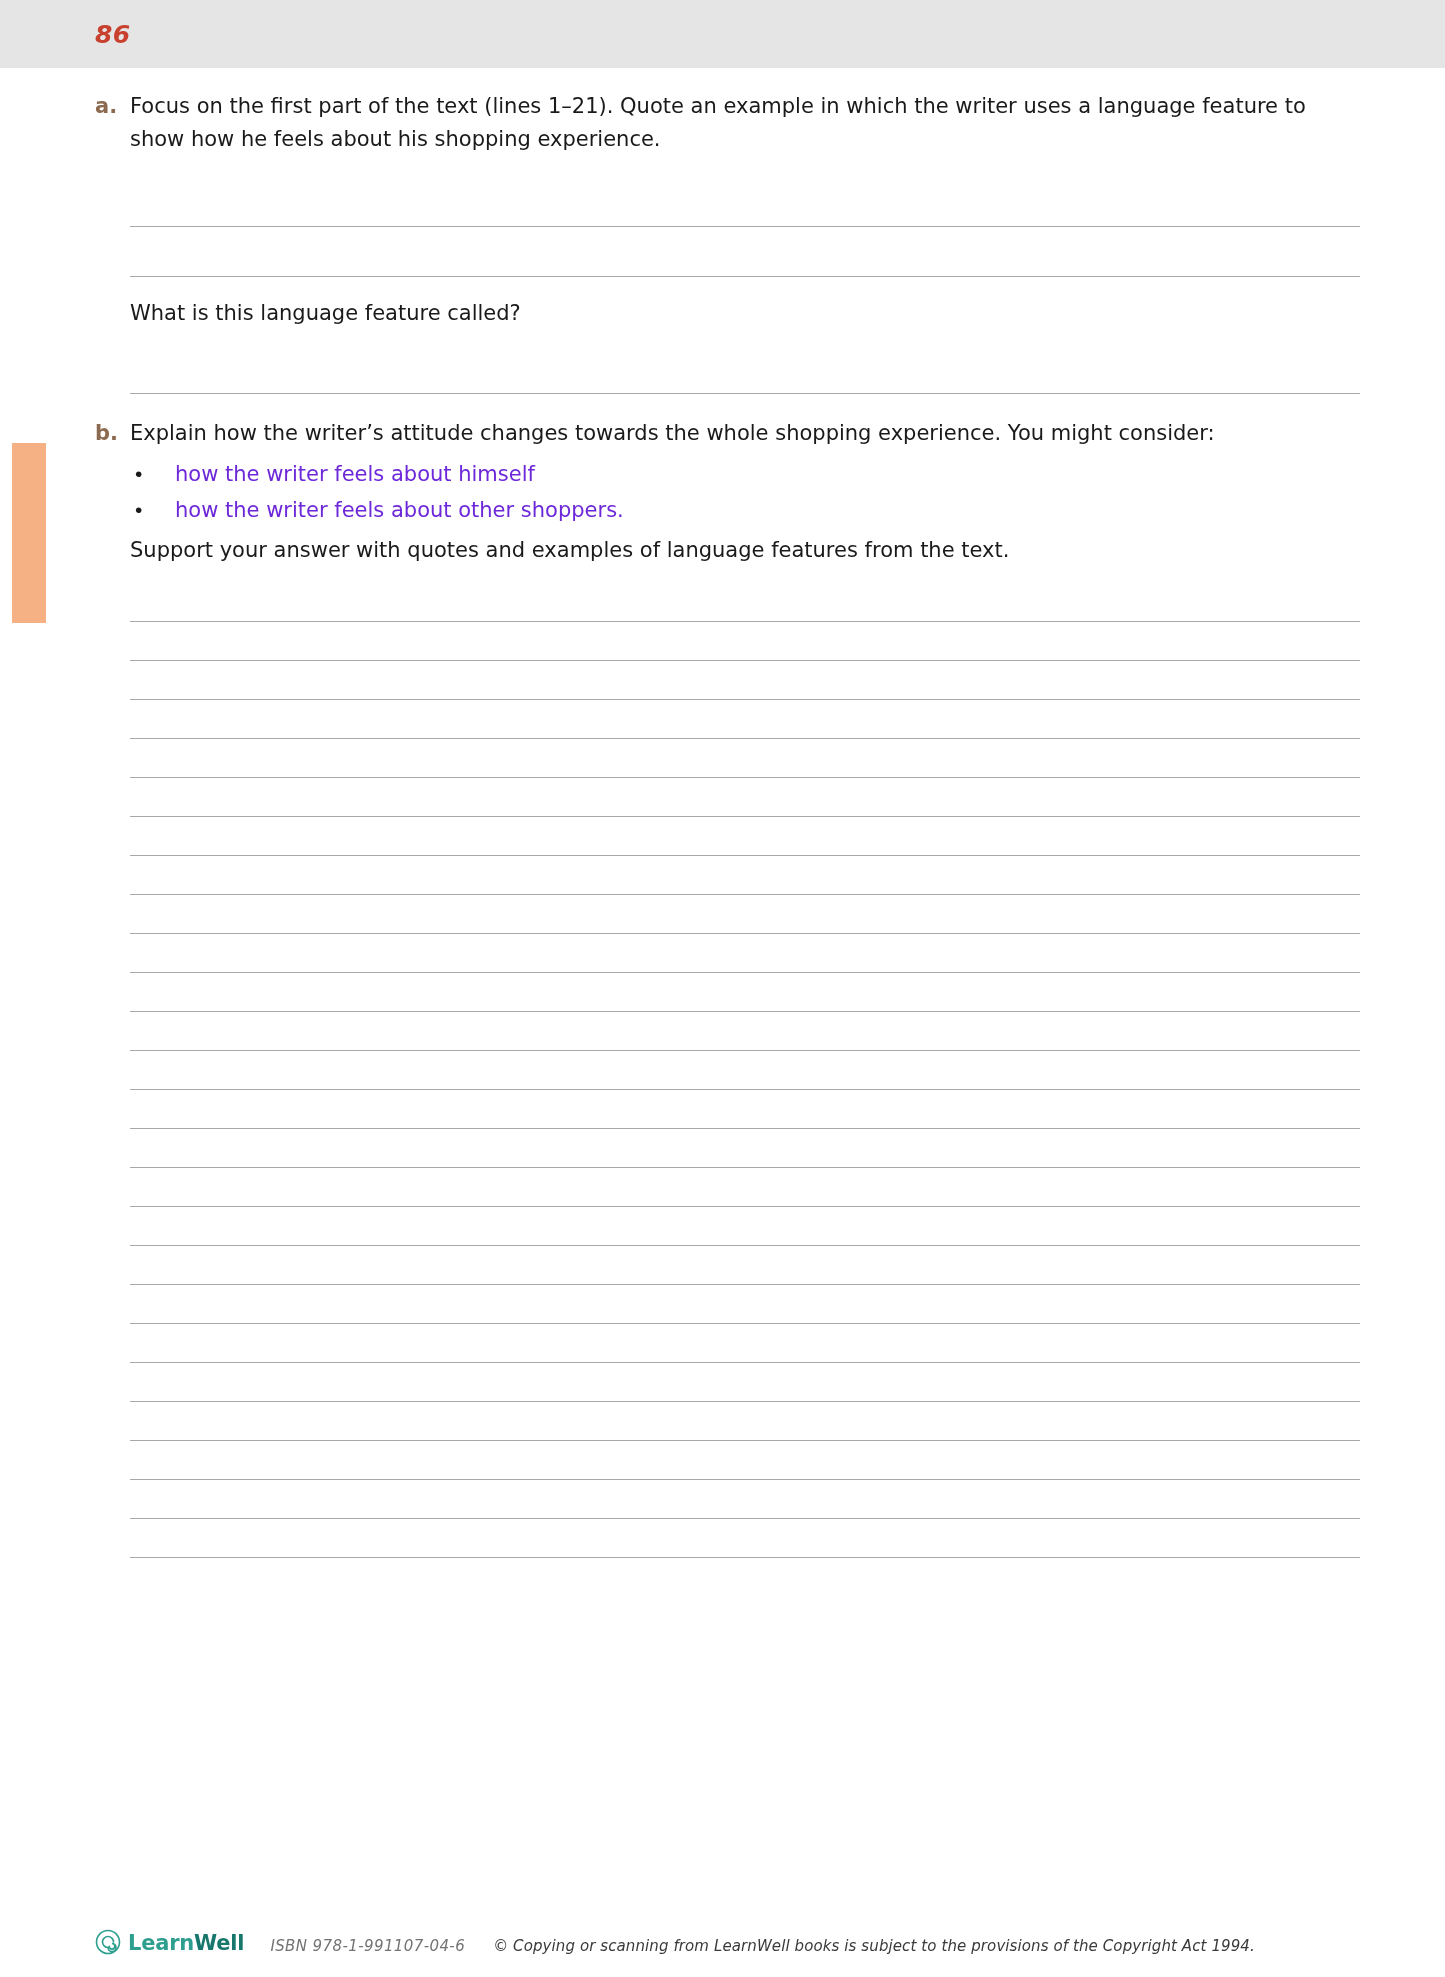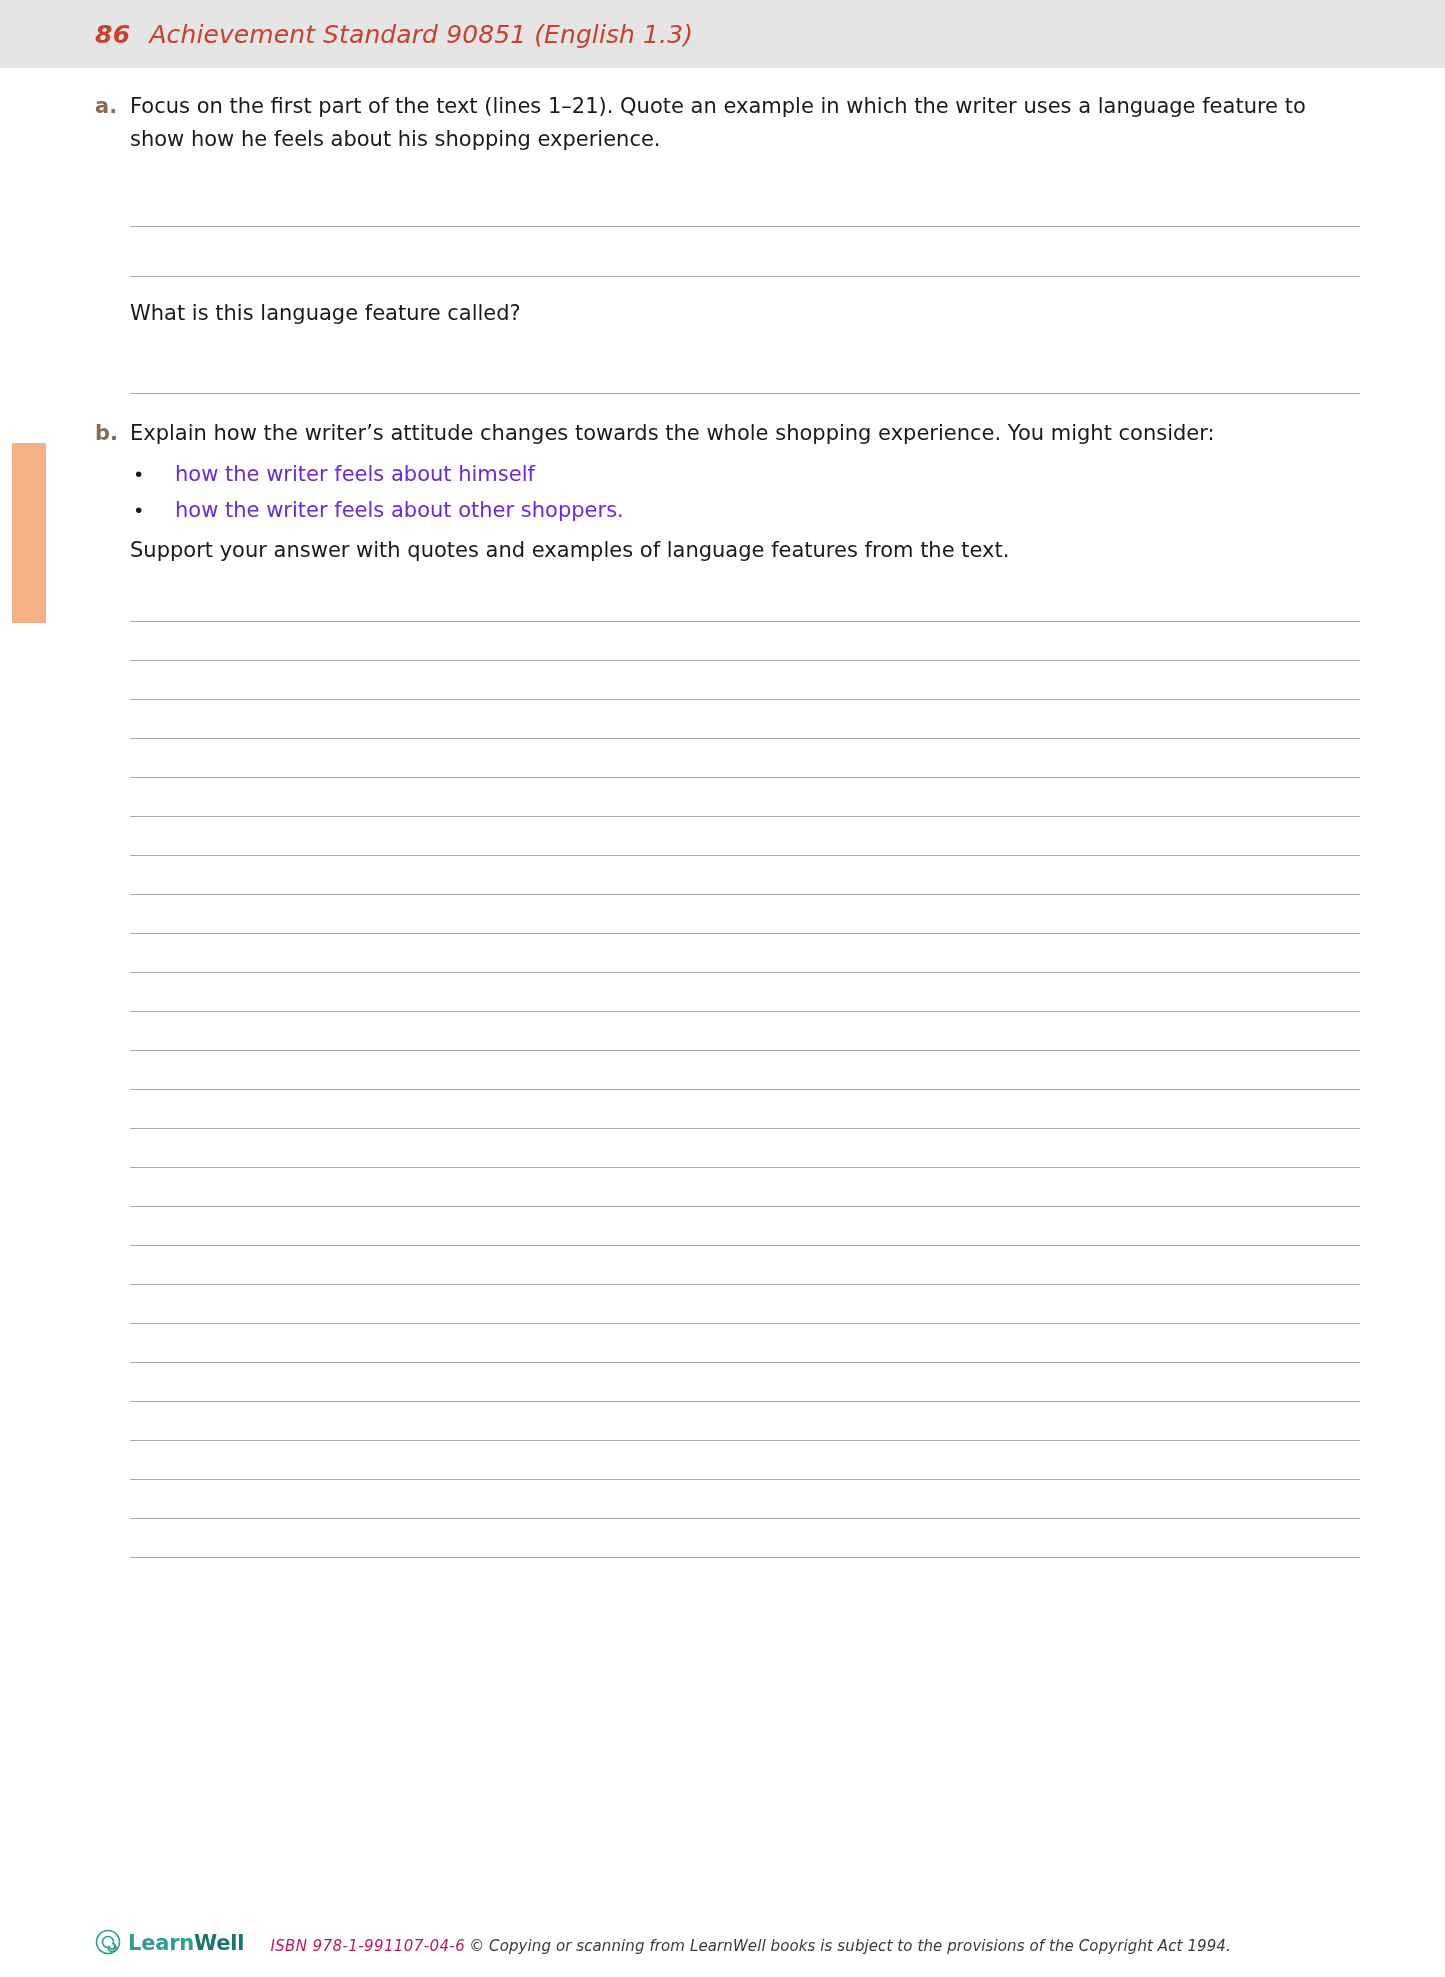--- a/index.html
+++ b/index.html
@@ -170,40 +170,39 @@
     color: #2e9e8f;
     font-weight: bold;
     letter-spacing: -0.2px;
     margin-right: 26px;
   }
   .logo-text .lw-well { color: #18776d; }
   .isbn {
     font-family: "DejaVu Sans", sans-serif;
     font-style: italic;
     font-size: 15px;
-    color: #be185d;
+    color: #737373;
     letter-spacing: 0.4px;
-    margin-right: 4px;
+    margin-right: 28px;
   }
   .copyright {
     font-family: "DejaVu Sans", sans-serif;
     font-style: italic;
     font-size: 15px;
     color: #3a3a3a;
     letter-spacing: 0.1px;
     margin-top: 24px;
   }
 </style>
 </head>
 <body>
 
 <div class="header-band">
   <div class="header-inner">
     <span class="page-number">86</span>
-    <span class="header-title">Achievement Standard 90851 (English 1.3)</span>
   </div>
 </div>
 
 <div class="side-tab">
   
 </div>
 
 <div class="content">
 
   <div class="q-block" style="padding-top:22px;">

